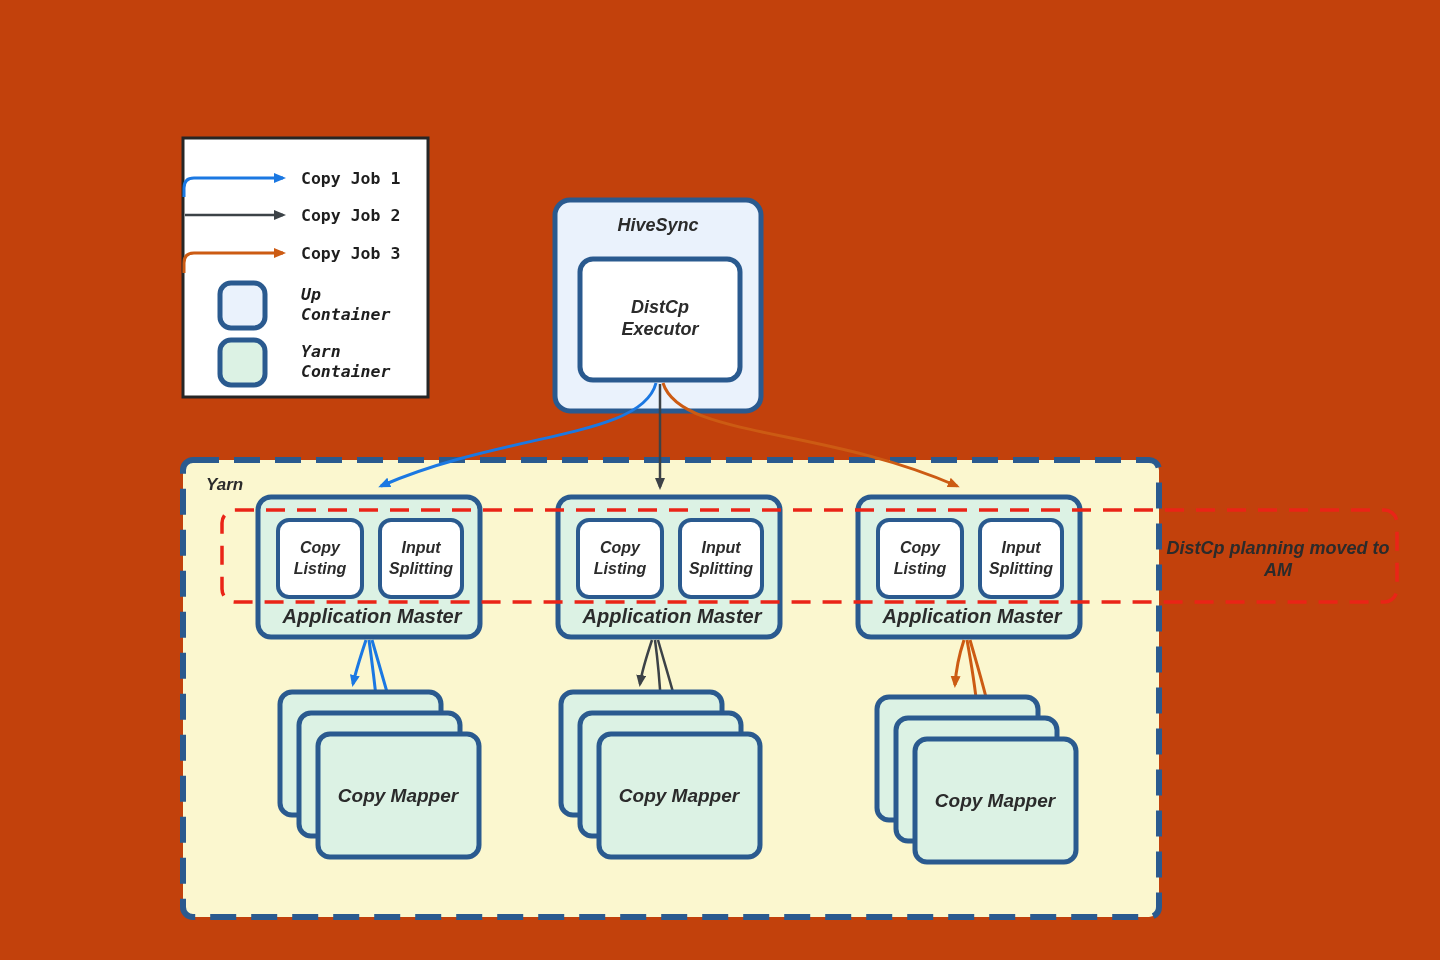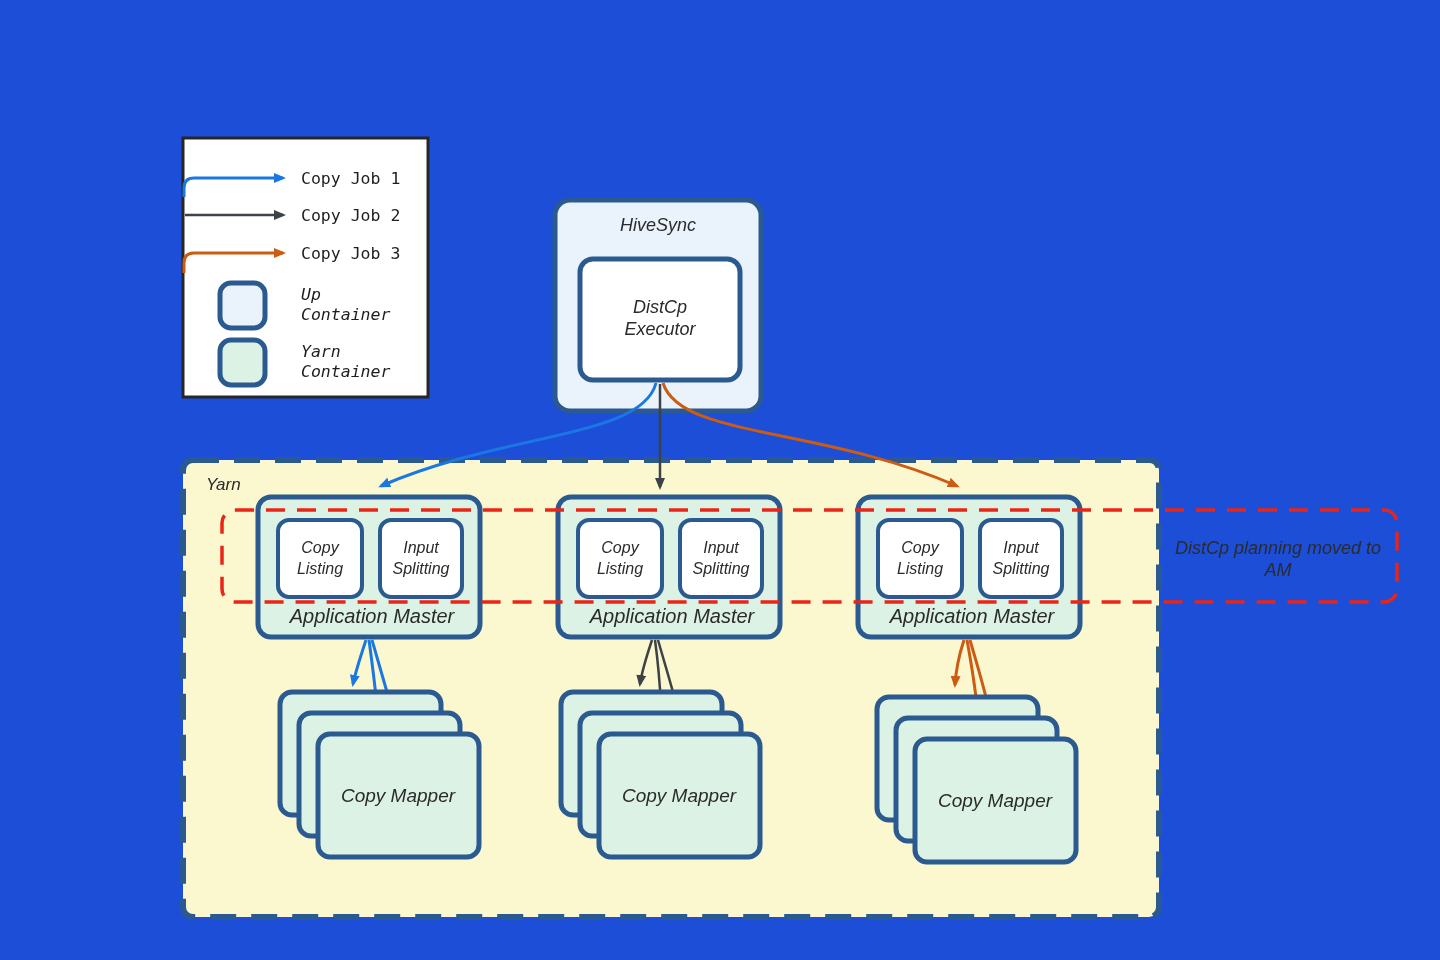--- a/index.html
+++ b/index.html
@@ -1,16 +1,16 @@
 <!DOCTYPE html>
 <html style="--diagram_border_blue: #2a5a8f; --container_fill_blue: #eaf2fc; --container_fill_green: #dcf2e4; --yarn_fill_yellow: #fbf7cf; --copy_job1_blue: #1b78e2; --copy_job2_black: #3c4247; --copy_job3_orange: #cc5b13; --annotation_red: #ea2417; --text_dark: #2b2b2b; --legend_border_black: #262626;"><head>
 <meta charset="utf-8">
 <style>
   html, body { margin: 0; padding: 0; background: #ffffff; }
-  .stage { position: relative; width: 1440px; height: 960px; background: #1d4ed8; overflow: hidden; }
+  .stage { position: relative; width: 1440px; height: 960px; background: #c2410c; overflow: hidden; font-weight: bold; }
   svg { display: block; }
 
   
   .legend-rect   { fill: #ffffff; stroke: var(--legend_border_black); stroke-width: 3; }
   .box-blue      { fill: var(--container_fill_blue);  stroke: var(--diagram_border_blue); stroke-width: 5; }
   .box-green     { fill: var(--container_fill_green); stroke: var(--diagram_border_blue); stroke-width: 5; }
   .box-white     { fill: #ffffff; stroke: var(--diagram_border_blue); stroke-width: 4; }
   .box-white-lg  { fill: #ffffff; stroke: var(--diagram_border_blue); stroke-width: 5; }
   .swatch-blue   { fill: var(--container_fill_blue);  stroke: var(--diagram_border_blue); stroke-width: 5; }
   .swatch-green  { fill: var(--container_fill_green); stroke: var(--diagram_border_blue); stroke-width: 5; }

